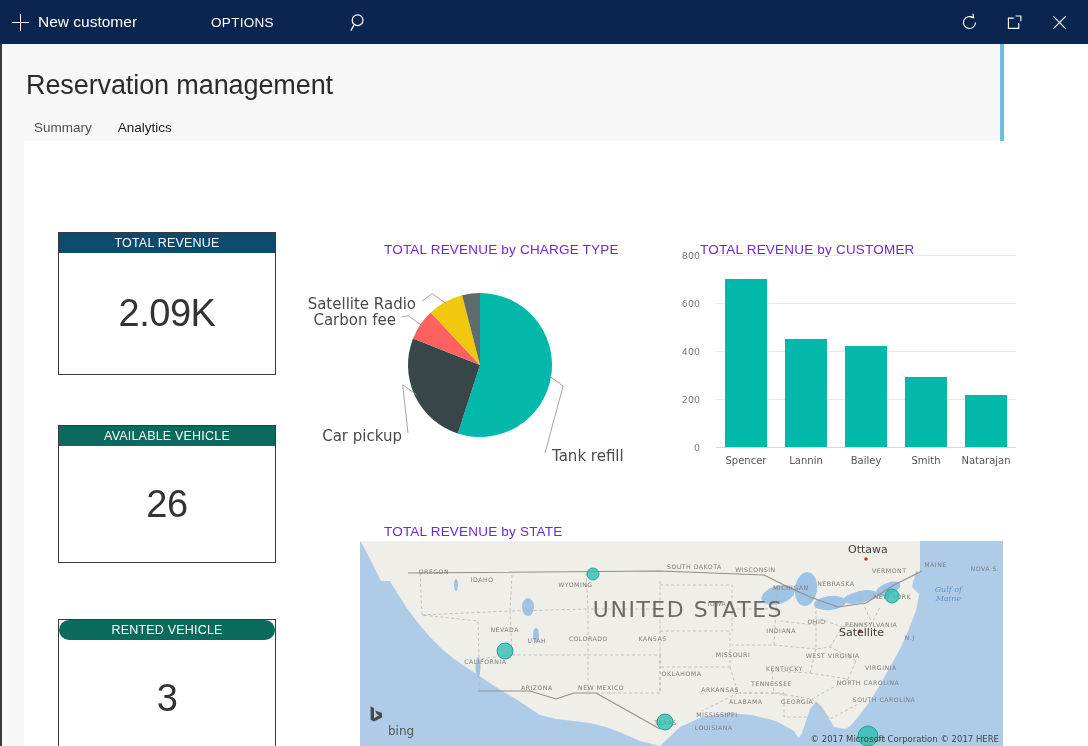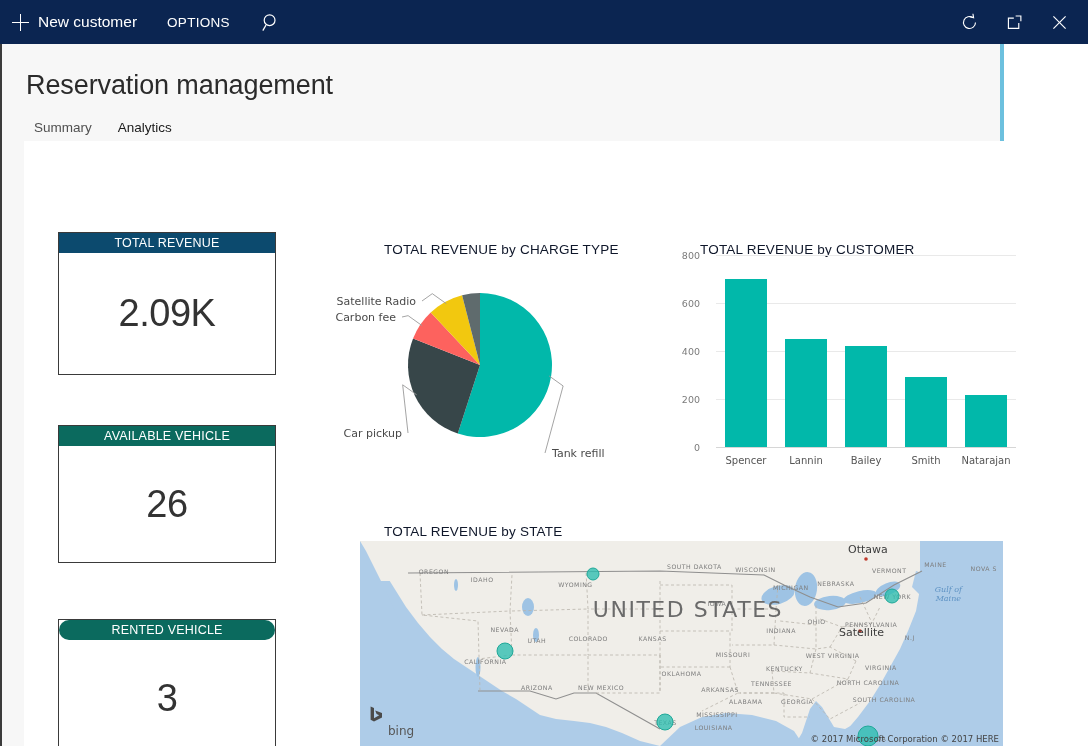--- a/index.html
+++ b/index.html
@@ -10,21 +10,21 @@
     overflow: hidden;
   }
 
   
   .topbar {
     position: absolute; left: 0; top: 0;
     width: 1088px; height: 44px;
     background: #0b2551;
     display: flex; align-items: center;
   }
-  .tb-left { display: flex; align-items: center; height: 100%; }
+  .tb-left { display: flex; align-items: center; height: 100%; gap: 44px; }
   .tb-item {
     display: flex; align-items: center; height: 100%;
     color: #ffffff; font-size: 15px; padding: 0 14px;
     white-space: nowrap; cursor: default;
   }
   .tb-item.new-cust { padding-left: 12px; font-size: 15.5px; }
   .tb-item.options { font-size: 13.5px; letter-spacing: .3px; padding: 0 16px; }
   .plus-ic {
     display: inline-block; position: relative;
     width: 17px; height: 17px; margin-right: 9px;
@@ -99,29 +99,29 @@
     align-items: center; justify-content: center;
     font-size: 38px; font-weight: 400; color: #333333;
     letter-spacing: -.5px;
   }
   #kpi0 { left: 34px; top: 91px;  width: 218px; height: 143px; }
   #kpi1 { left: 34px; top: 284px; width: 218px; height: 138px; }
   #kpi2 { left: 34px; top: 478px; width: 218px; height: 138px; }
 
   
   .vis-title {
-    position: absolute; font-size: 13.5px; color: #0f172a;
+    position: absolute; font-size: 13.5px; color: #6d28d9;
     letter-spacing: .2px; white-space: nowrap;
   }
 
   
   #pie-wrap { position: absolute; left: 336px; top: 96px; width: 300px; height: 300px; }
   #pie-svg { position: absolute; left: 0; top: 0; }
   .lbl {
-    position: absolute; font-size: 11px; color: #4a4a4a;
+    position: absolute; font-size: 15px; color: #4a4a4a;
     white-space: nowrap; font-family: "DejaVu Sans", sans-serif;
   }
 
   
   #bar-wrap { position: absolute; left: 650px; top: 96px; width: 352px; height: 245px; }
   .bc-plot { position: absolute; left: 42px; top: 18px; width: 300px; height: 192px; }
   .gridline { position: absolute; left: 0; width: 300px; height: 1px; background: #e9e9e9; }
   .gridline.base { background: #d6d6d6; }
   .ytick {
     position: absolute; right: 316px; font-size: 9.5px; color: #7b7b7b;

